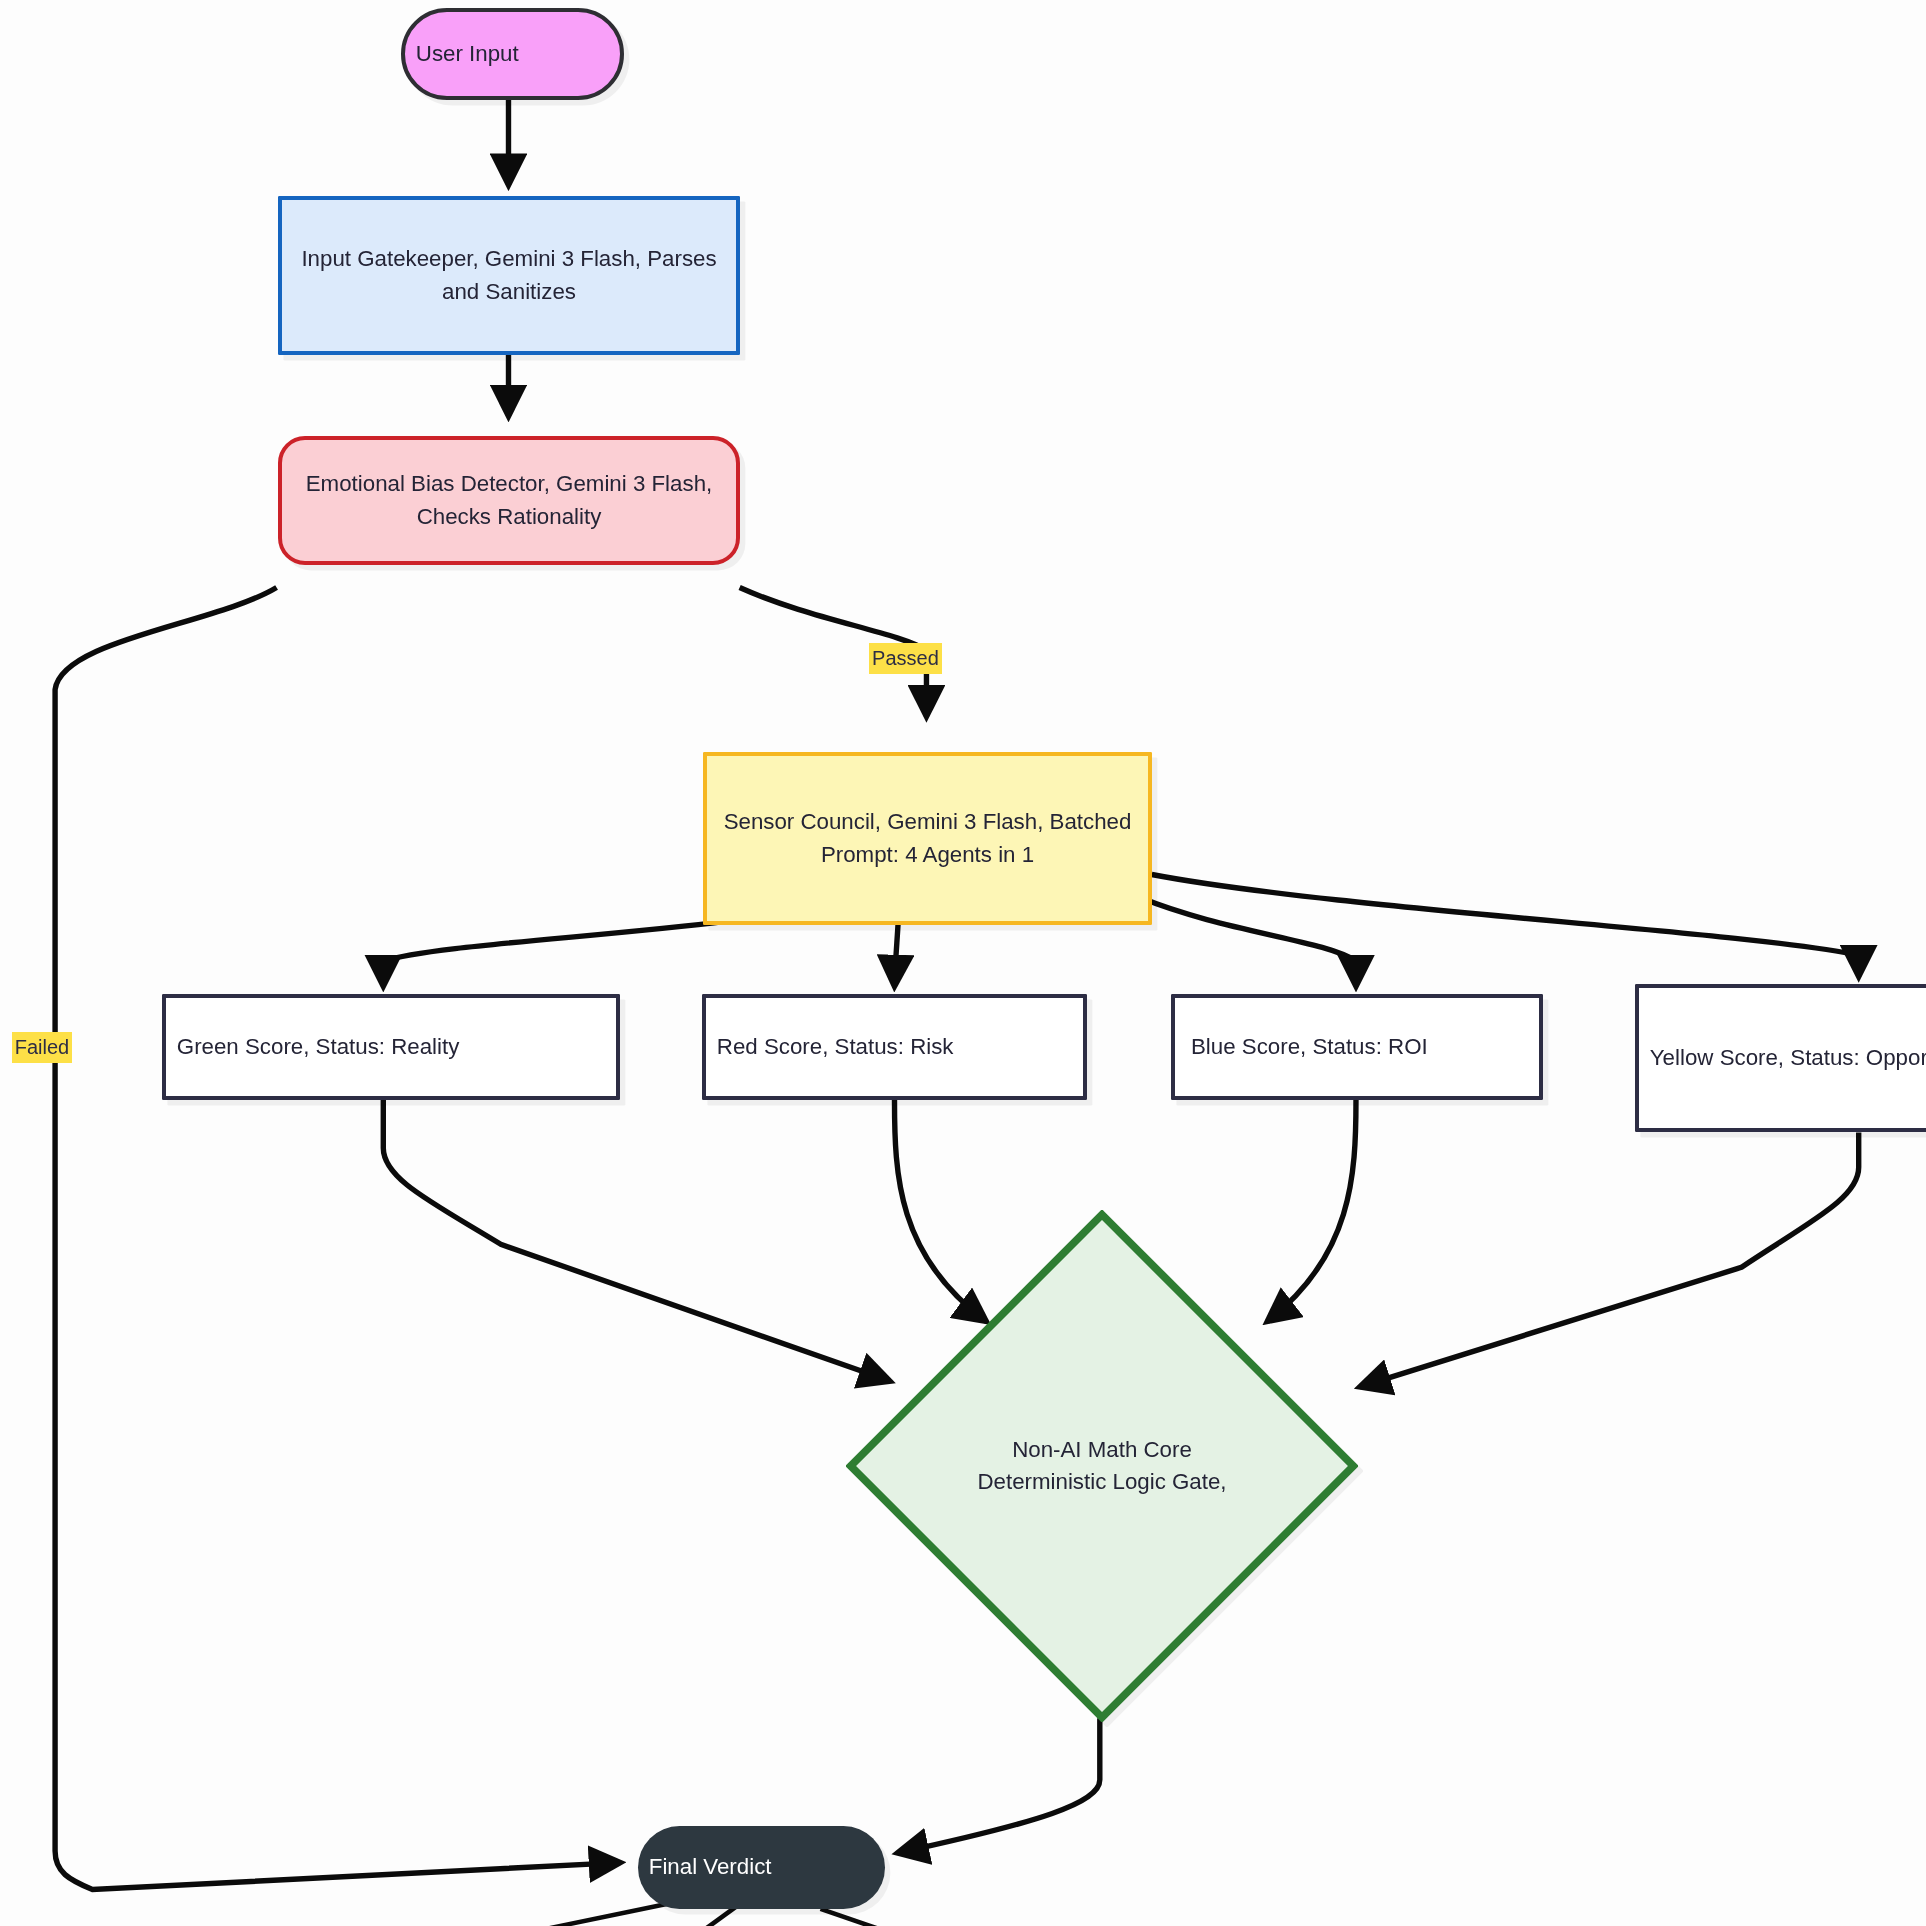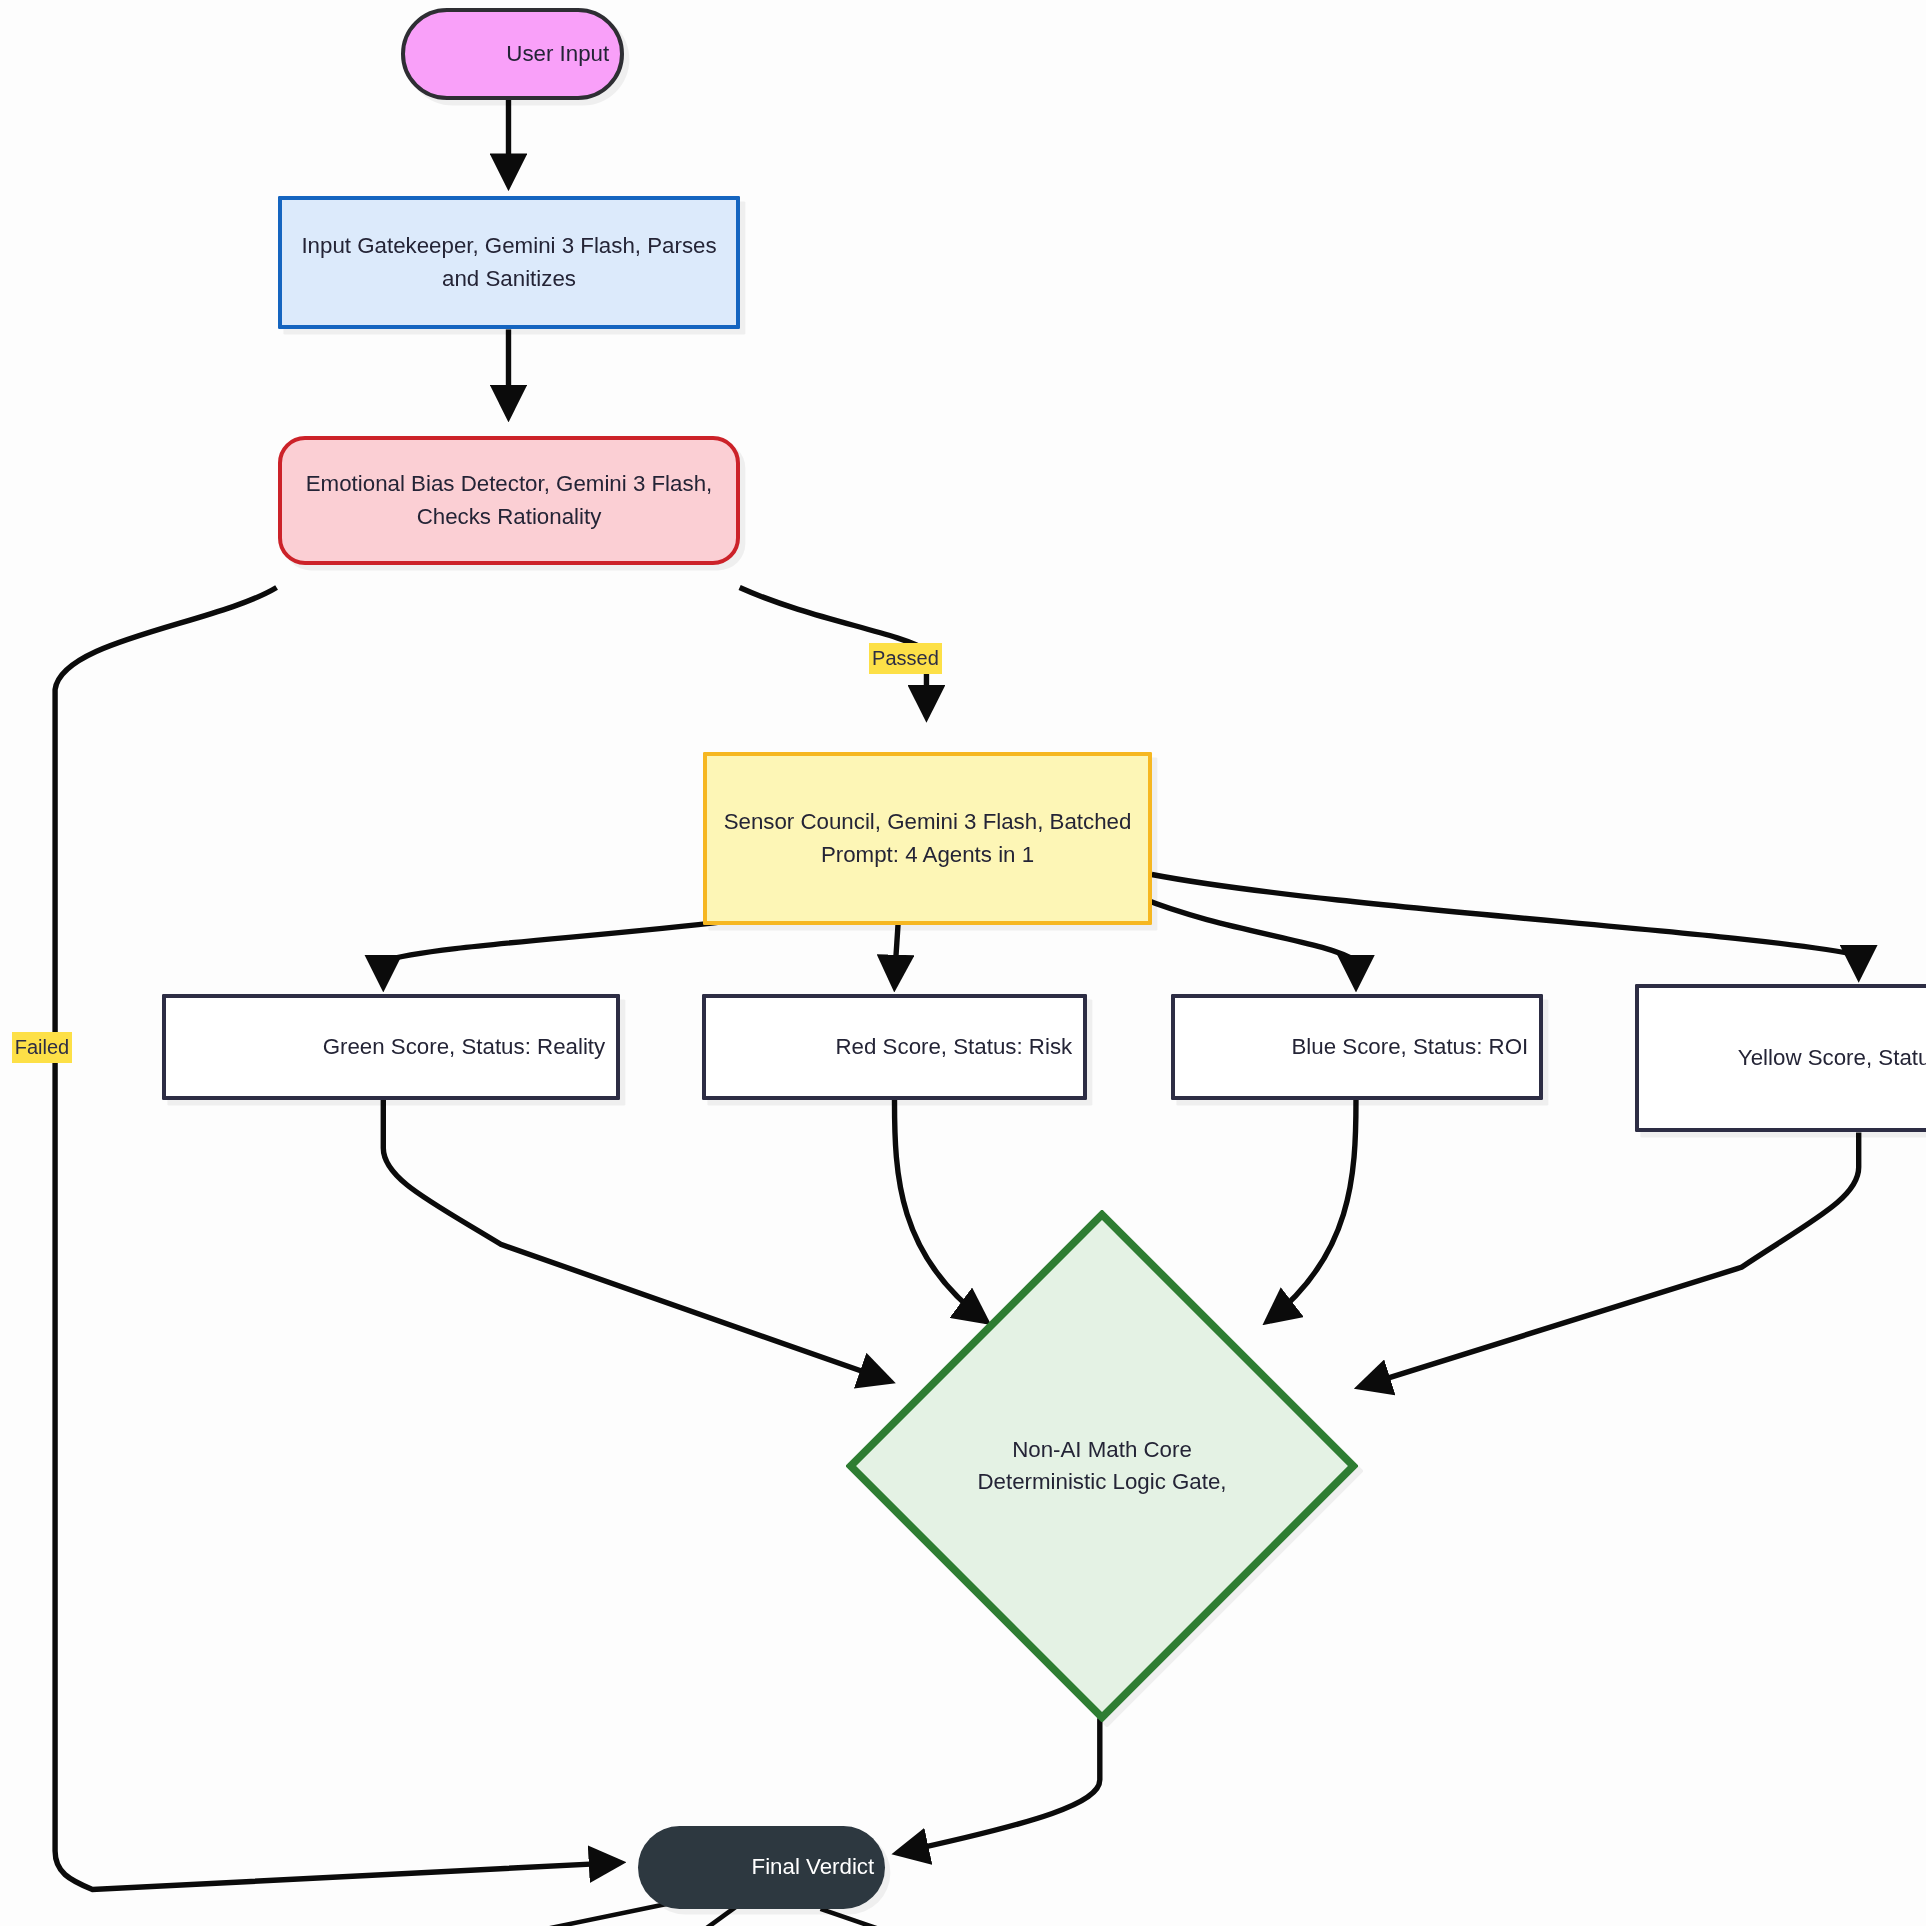--- a/index.html
+++ b/index.html
@@ -20,21 +20,21 @@
     left: 0; top: 0;
     width: 2096px;
     height: 2400px;
     pointer-events: none;
   }
   .node {
     position: absolute;
     box-sizing: border-box;
     display: flex;
     align-items: center;
-    justify-content: flex-end;
+    justify-content: flex-start;
     text-align: center;
     color: #242436;
     font-size: 22.3px;
     line-height: 1.45;
     padding: 3.9px 10.8px;
     z-index: 5;
     box-shadow: 5.4px 5.4px 0 0 rgba(0,0,0,0.055);
   }
   .node-text { display: block; }
 
@@ -145,21 +145,21 @@
       <path d="M 2600 5160 L 2600 5370" stroke-width="12" marker-end="url(#arrow)"></path>
 
       <path d="M 1125 5760 L 1125 5970" stroke-width="12" marker-end="url(#arrow)"></path>
     </g>
   </svg>
 
   <div class="node n-user-input" style="left:401px; top:7.7px; width:223px; height:92px;">
     <span class="node-text">User Input</span>
   </div>
 
-  <div class="node n-gatekeeper" style="left:278px; top:196px; width:462px; height:133px;">
+  <div class="node n-gatekeeper" style="left:278px; top:196px; width:462px; height:159px;">
     <span class="node-text">Input Gatekeeper, Gemini 3 Flash, Parses and Sanitizes</span>
   </div>
 
   <div class="node n-bias" style="left:278px; top:436px; width:462px; height:129px;border-radius:27px;">
     <span class="node-text">Emotional Bias Detector, Gemini 3 Flash, Checks Rationality</span>
   </div>
 
   <div class="node n-council" style="left:703px; top:724px; width:449px; height:173px;">
     <span class="node-text">Sensor Council, Gemini 3 Flash, Batched Prompt: 4 Agents in 1</span>
   </div>

